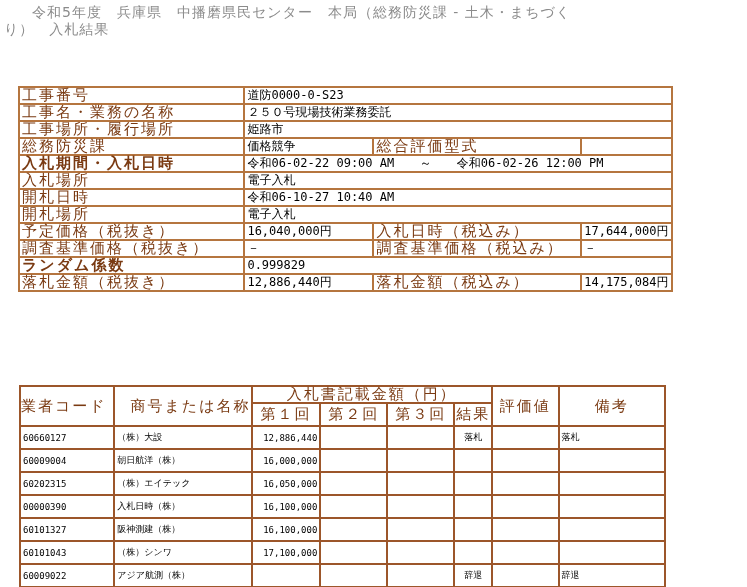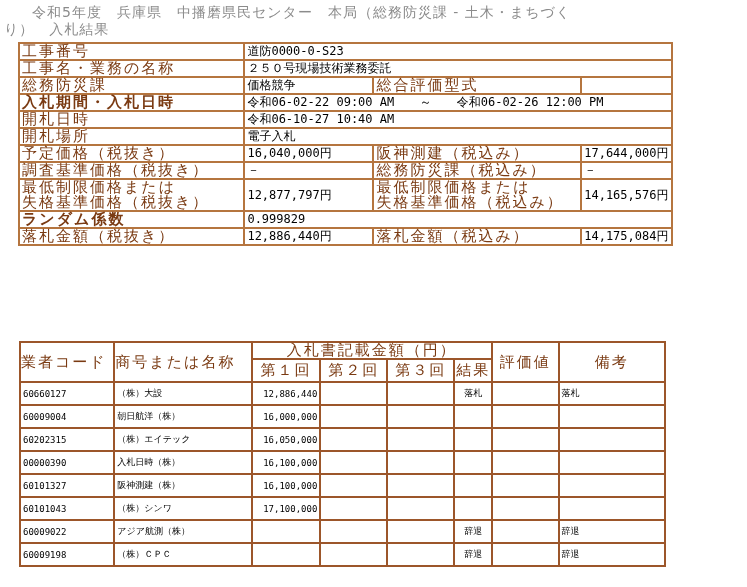--- a/index.html
+++ b/index.html
@@ -1,19 +1,19 @@
 <!DOCTYPE html>
 <html><head>
 <meta charset="utf-8">
 <style>
   html, body { margin: 0; padding: 0; background: #ffffff; }
   body { width: 747px; height: 587px; position: relative; overflow: hidden; font-family: "DejaVu Sans", sans-serif; }
   .title { position: absolute; left: 4px; top: 4px; width: 740px; font-size: 14px; line-height: 17px; color: #8b8b8b; letter-spacing: 1px; }
   .title span.t1 { padding-left: 28px; }
-  table { border-collapse: collapse; position: absolute; }
+  table { border-collapse: collapse; position: absolute; margin-top: 44px; }
   .info { left: 18px; top: 42px; width: 655px; border: 2px solid #b5753f; }
   .info td { border: 2px solid #b5753f; padding: 0 2px; height: 15px; vertical-align: middle; }
   .lbl { color: #7a3a12; font-size: 15px; letter-spacing: 2px; line-height: 15px; white-space: nowrap; }
   .lbl.bold { font-weight: bold; }
   .val { color: #000; font-size: 12px; line-height: 11px; font-family: "DejaVu Sans Mono", monospace; }
   .bids { left: 19px; top: 341px; width: 647px; border: 2px solid #9c562a; }
   .bids th, .bids td { border: 2px solid #9c562a; }
   .bids th { color: #7a3a12; font-weight: normal; font-size: 15px; letter-spacing: 2px; padding: 0; line-height: 15px; white-space: nowrap; }
   .bids td { height: 21px; font-size: 9px; color: #000; padding: 0 2px; font-family: "DejaVu Sans Mono", monospace; }
   .bids td.num { text-align: right; }
@@ -37,64 +37,60 @@
   <tbody>
       <tr>
     <td class="lbl">工事番号</td>
     <td class="val" colspan="3">道防0000-0-S23</td>
   </tr>
   <tr>
     <td class="lbl">工事名・業務の名称</td>
     <td class="val" colspan="3">２５０号現場技術業務委託</td>
   </tr>
   <tr>
+    <td class="lbl">工事場所・履行場所</td>
+    <td class="val" colspan="3">姫路市</td>
+  </tr>
+  <tr>
     <td class="lbl">総務防災課</td>
     <td class="val">価格競争</td>
     <td class="lbl">総合評価型式</td>
     <td class="val"></td>
   </tr>
   <tr>
     <td class="lbl bold">入札期間・入札日時</td>
     <td class="val" colspan="3">
       <span>令和06-02-22 09:00 AM</span>
       <span style="padding:0 18px">～</span>
       <span>令和06-02-26 12:00 PM</span>
     </td>
   </tr>
   <tr>
+    <td class="lbl">入札場所</td>
+    <td class="val" colspan="3">電子入札</td>
+  </tr>
+  <tr>
     <td class="lbl">開札日時</td>
     <td class="val" colspan="3">令和06-10-27 10:40 AM</td>
   </tr>
   <tr>
     <td class="lbl">開札場所</td>
     <td class="val" colspan="3">電子入札</td>
   </tr>
   <tr>
     <td class="lbl">予定価格（税抜き）</td>
     <td class="val">16,040,000円</td>
-    <td class="lbl">阪神測建（税込み）</td>
+    <td class="lbl">入札日時（税込み）</td>
     <td class="val">17,644,000円</td>
   </tr>
   <tr>
     <td class="lbl">調査基準価格（税抜き）</td>
     <td class="val">－</td>
-    <td class="lbl">総務防災課（税込み）</td>
+    <td class="lbl">調査基準価格（税込み）</td>
     <td class="val">－</td>
-  </tr>
-  <tr>
-    <td class="lbl">
-      <span>最低制限価格または</span><br>
-      <span>失格基準価格（税抜き）</span>
-    </td>
-    <td class="val">12,877,797円</td>
-    <td class="lbl">
-      <span>最低制限価格または</span><br>
-      <span>失格基準価格（税込み）</span>
-    </td>
-    <td class="val">14,165,576円</td>
   </tr>
   <tr>
     <td class="lbl bold">ランダム係数</td>
     <td class="val" colspan="3">0.999829</td>
   </tr>
   <tr>
     <td class="lbl">落札金額（税抜き）</td>
     <td class="val">12,886,440円</td>
     <td class="lbl">落札金額（税込み）</td>
     <td class="val">14,175,084円</td>
@@ -109,21 +105,21 @@
       <col style="width:71px">
       <col style="width:70px">
       <col style="width:71px">
       <col style="width:38px">
       <col style="width:70px">
       <col style="width:124px">
   </colgroup>
   <tbody>
       <tr>
     <th rowspan="2" style="height:38px;text-align:left">業者コード</th>
-    <th rowspan="2" style="text-align:left">商号または名称</th>
+    <th rowspan="2" style="text-align:right">商号または名称</th>
     <th colspan="4" style="height:15px">入札書記載金額（円）</th>
     <th rowspan="2">評価値</th>
     <th rowspan="2">備考</th>
   </tr>
   <tr>
     <th>第１回</th>
     <th>第２回</th>
     <th>第３回</th>
     <th>結果</th>
   </tr>

